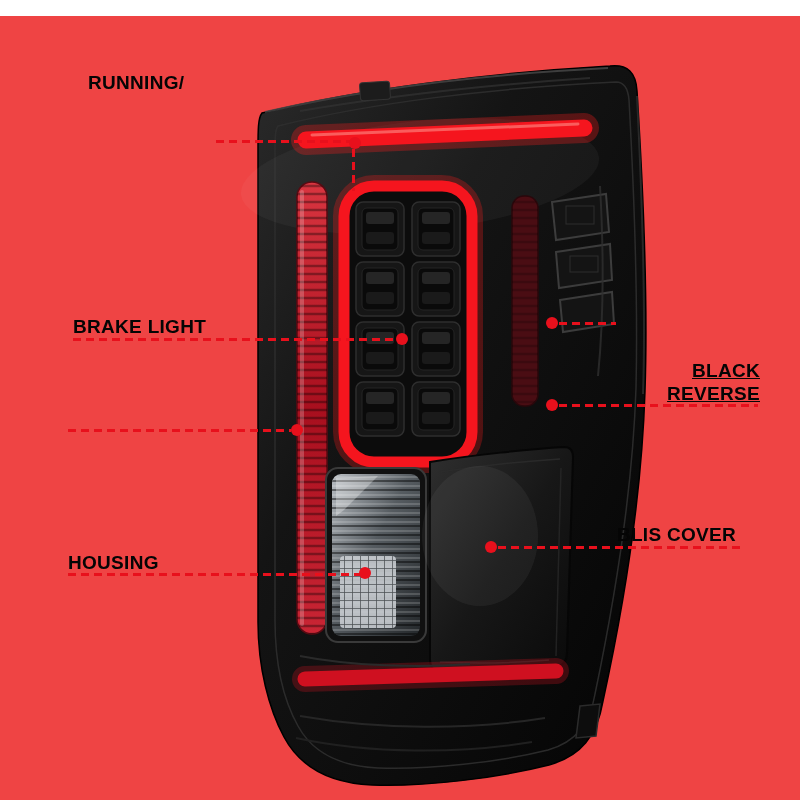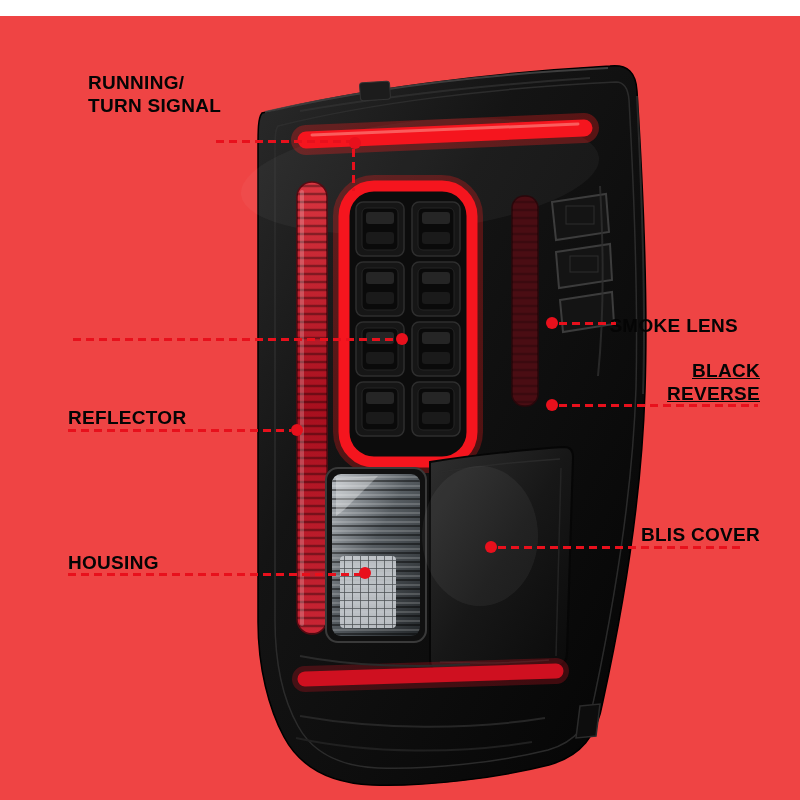--- a/index.html
+++ b/index.html
@@ -49,21 +49,21 @@
   .d-reverse   { left:359px; top:551px; }
 
   .p-smoke     { right:62px; top:298px; }
   .l-smoke     { left:559px; top:306px; width:57px; }
   .d-smoke     { left:546px; top:301px; }
 
   .p-housing   { right:40px; top:343px; }
   .l-housing   { left:559px; top:388px; width:199px; }
   .d-housing   { left:546px; top:383px; }
 
-  .p-blis      { right:40px; top:507px; }
+  .p-blis      { right:64px; top:507px; }
   .l-blis      { left:498px; top:530px; width:246px; }
   .d-blis      { left:485px; top:525px; }
 </style>
 </head>
 <body>
 
 <div class="stage">
 
   <svg class="art" width="800" height="800" viewBox="0 0 800 800">
     <defs>
@@ -203,38 +203,36 @@
     <g>
       <path d="M300,640 C350,650 420,652 470,648" fill="none" stroke="#2a2a2a" stroke-width="2"></path>
       <path d="M300,700 C380,714 470,714 545,702" fill="none" stroke="#262626" stroke-width="2"></path>
       <path d="M296,722 C370,738 460,738 532,726" fill="none" stroke="#202020" stroke-width="2"></path>
       <path d="M580,690 L600,688 L596,720 L576,722 Z" fill="#0d0d0d" stroke="#2b2b2b" stroke-width="1.5"></path>
     </g>
   </svg>
 
   <div class="lbl p-running">
     <div>RUNNING/</div>
-    <div>TURN SIGNAL</div>
   </div>
   <div class="dash-h l-running"></div>
   <div class="dash-v v-running"></div>
   <div class="dot d-running"></div>
 
+  <div class="lbl p-brake">BRAKE LIGHT</div>
   <div class="dash-h l-brake"></div>
   <div class="dot d-brake"></div>
 
-  <div class="lbl p-reflector">REFLECTOR</div>
   <div class="dash-h l-reflector"></div>
   <div class="dot d-reflector"></div>
 
   <div class="lbl p-reverse">HOUSING</div>
   <div class="dash-h l-reverse"></div>
   <div class="dot d-reverse"></div>
 
-  <div class="lbl p-smoke">SMOKE LENS</div>
   <div class="dash-h l-smoke"></div>
   <div class="dot d-smoke"></div>
 
   <div class="lbl right p-housing">
     <div>BLACK</div>
     <div>REVERSE</div>
   </div>
   <div class="dash-h l-housing"></div>
   <div class="dot d-housing"></div>
 

